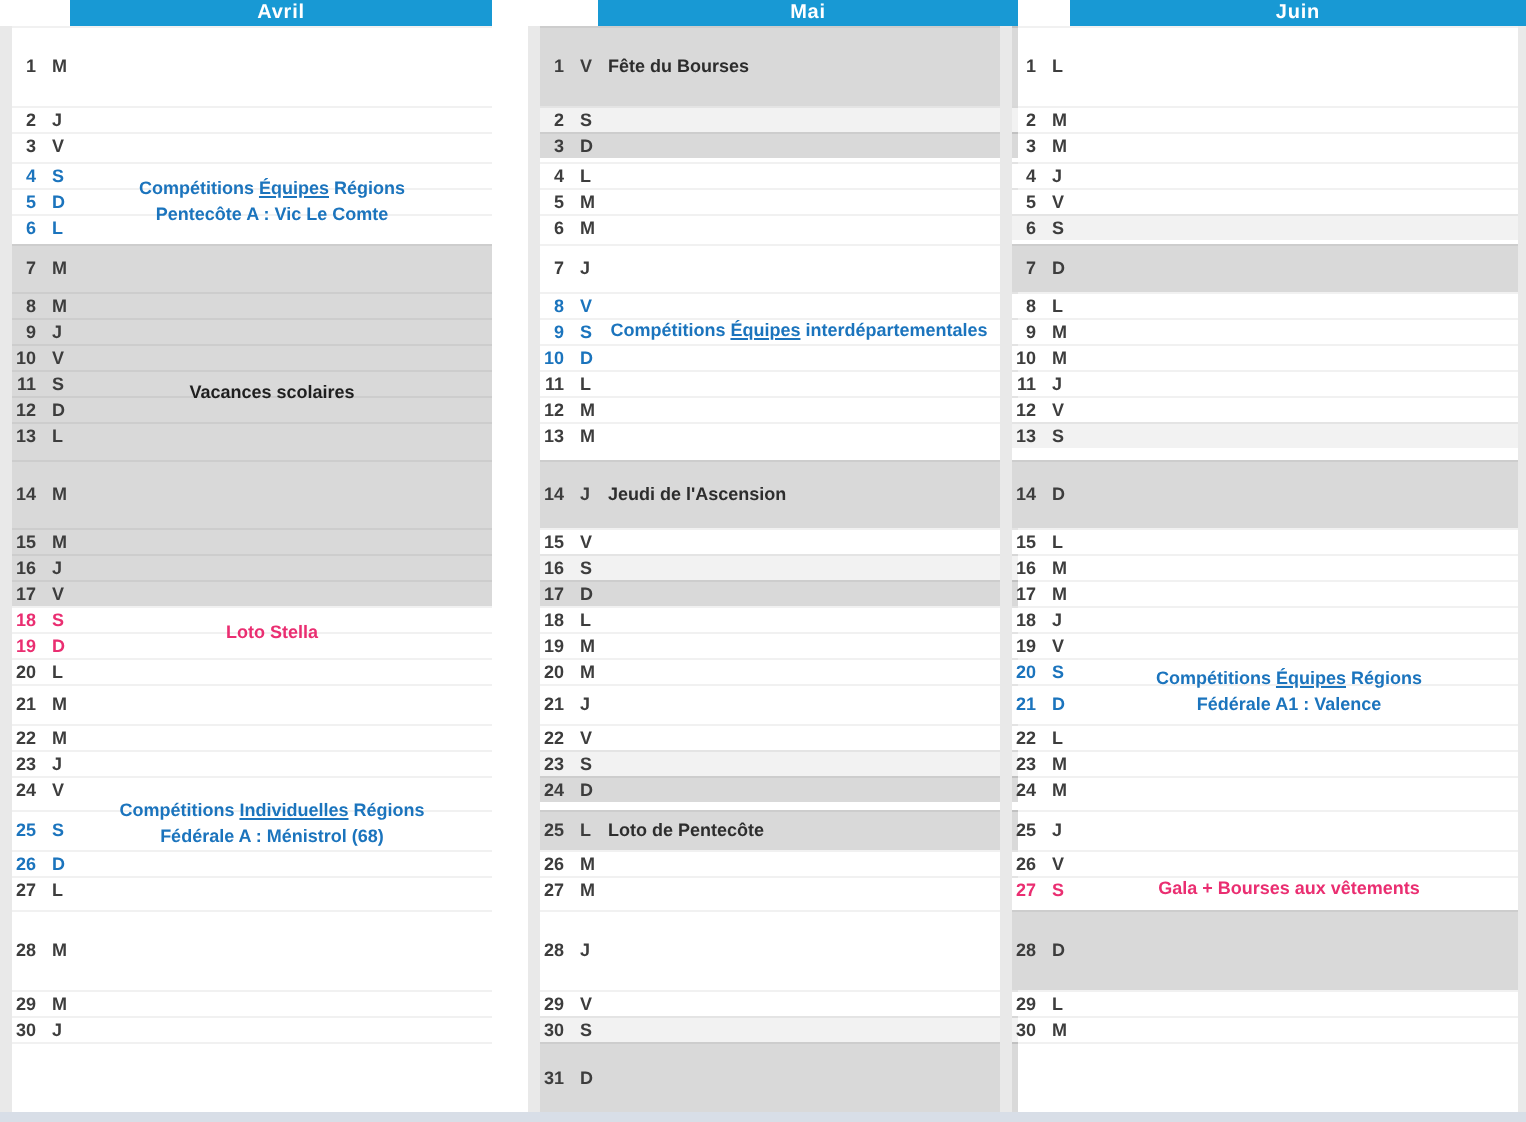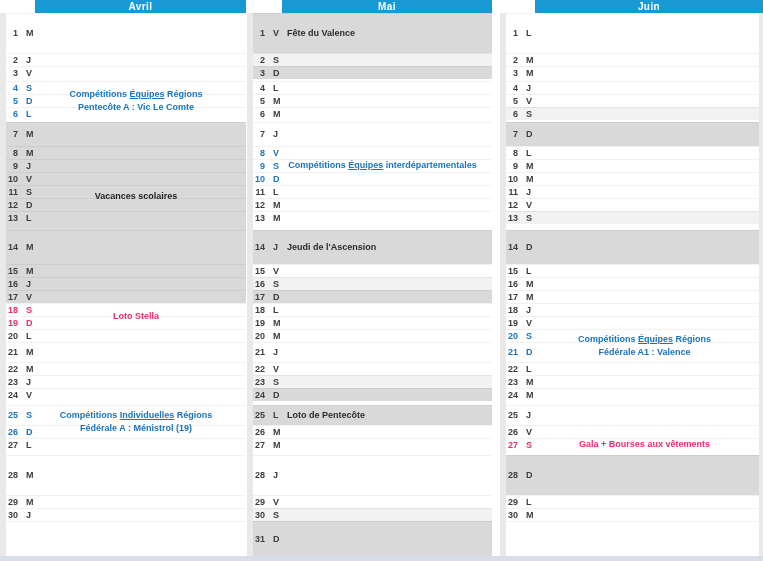--- a/index.html
+++ b/index.html
@@ -2,21 +2,21 @@
 <html style="--header-bg: #1899d4; --blue: #1b74bd; --pink: #ea2e71; --ink: #3d3d3d; --sat: #f2f2f2; --sun: #d9d9d9; --strip: #e9e9e9; --bottom: #d8dee7;"><head>
 <meta charset="utf-8">
 <style>
   html,body{margin:0;padding:0;background:#fff;}
   .page{
     position:relative;width:763px;height:561px;background:#ffffff;overflow:hidden;
     font-family:"Liberation Sans",sans-serif;
   }
   .month-col{position:absolute;top:0;height:556px;}
   .col-0{left:0;width:246px;}
-  .col-1{left:247px;width:245px;}
+  .col-1{left:264px;width:245px;}
   .col-2{left:500px;width:263px;}
   .month-header{
     position:absolute;top:0;left:0;right:0;height:13px;
     background:var(--header-bg);color:#ffffff;
     font-size:10px;font-weight:bold;text-align:center;line-height:13px;letter-spacing:.4px;margin-left:35px;
   }
   .col-strip{position:absolute;left:0;top:13px;bottom:0;width:6px;background:var(--strip);}
   .block{position:absolute;left:6px;right:0;}
   .day-row{
     position:absolute;left:6px;right:0;
@@ -176,32 +176,32 @@
       <div class="event c-blue" style="top: 81px; height: 39px;">
         <div class="event-line"><span>Compétitions </span><span class="u">Équipes</span><span> Régions</span></div>
         <div class="event-line"><span>Pentecôte A : Vic Le Comte</span></div>
       </div>
       <div class="event c-black" style="top: 122px; height: 148px;">
         <div class="event-line"><span>Vacances scolaires</span></div>
       </div>
       <div class="event c-pink" style="top: 303px; height: 26px;">
         <div class="event-line"><span>Loto Stella</span></div>
       </div>
-      <div class="event c-blue" style="top: 405px; height: 33px;">
+      <div class="event c-blue" style="top: 395px; height: 33px;">
         <div class="event-line"><span>Compétitions </span><span class="u">Individuelles</span><span> Régions</span></div>
-        <div class="event-line"><span>Fédérale A : Ménistrol (19)</span></div>
+        <div class="event-line"><span>Fédérale A : Ménistrol (68)</span></div>
       </div>
     </div>
     <div class="month-col col-1">
       <div class="col-strip"></div>
       <div class="month-header">Mai</div>
       <div class="day-row bg-hol" style="top: 13px; height: 40px;">
         <span class="num">1</span>
         <span class="letter">V</span>
-        <span class="holiday-label">Fête du Valence</span>
+        <span class="holiday-label">Fête du Bourses</span>
       </div>
       <div class="day-row bg-sat" style="top: 53px; height: 13px;">
         <span class="num">2</span>
         <span class="letter">S</span>
       </div>
       <div class="day-row bg-sun" style="top: 66px; height: 13px;">
         <span class="num">3</span>
         <span class="letter">D</span>
       </div>
       <div class="day-row" style="top: 81px; height: 13px;">

